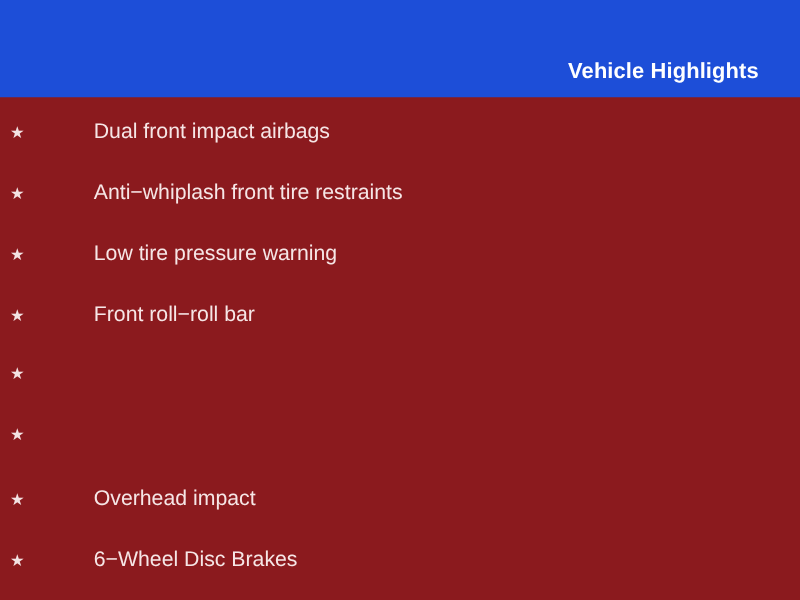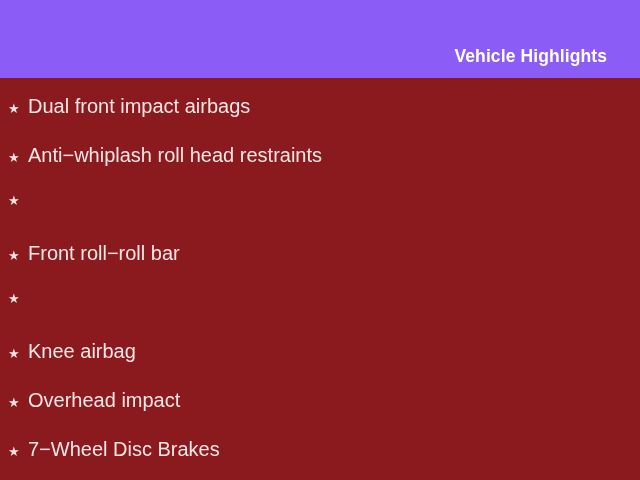--- a/index.html
+++ b/index.html
@@ -21,21 +21,21 @@
     height: 480px;
     background: #8b1a1e;
     display: flex;
     flex-direction: column;
   }
 
   
   .header {
     height: 78px;
     flex: 0 0 78px;
-    background: #8b5cf6;
+    background: #1d4ed8;
     display: flex;
     align-items: flex-end;
     justify-content: flex-end;
     box-sizing: border-box;
     padding: 0 33px 13px 0;
   }
   .header-title {
     color: #ffffff;
     font-size: 17.5px;
     font-weight: bold;
@@ -71,23 +71,24 @@
     flex: 0 0 auto;
     width: 20px;
     color: #f3e3e3;
     font-size: 13px;
     line-height: 1;
     text-align: left;
   }
 
   .item-label {
     color: #f6e6e6;
-    font-size: 20px;
+    font-size: 17px;
     line-height: 1;
     white-space: nowrap;
+    margin-left: 47px;
   }
 </style>
 </head>
 <body>
 
 <div class="slide">
 
   <div class="header">
     <div class="header-title">Vehicle Highlights</div>
   </div>
@@ -95,47 +96,47 @@
   <div class="body">
     <ul class="highlight-list">
 
       <li class="highlight-item">
         <span class="bullet-star">★</span>
         <span class="item-label">Dual front impact airbags</span>
       </li>
 
       <li class="highlight-item">
         <span class="bullet-star">★</span>
-        <span class="item-label">Anti−whiplash roll head restraints</span>
+        <span class="item-label">Anti−whiplash front tire restraints</span>
       </li>
 
       <li class="highlight-item">
         <span class="bullet-star">★</span>
+        <span class="item-label">Low tire pressure warning</span>
       </li>
 
       <li class="highlight-item">
         <span class="bullet-star">★</span>
         <span class="item-label">Front roll−roll bar</span>
       </li>
 
       <li class="highlight-item">
         <span class="bullet-star">★</span>
       </li>
 
       <li class="highlight-item">
         <span class="bullet-star">★</span>
-        <span class="item-label">Knee airbag</span>
       </li>
 
       <li class="highlight-item">
         <span class="bullet-star">★</span>
         <span class="item-label">Overhead impact</span>
       </li>
 
       <li class="highlight-item">
         <span class="bullet-star">★</span>
-        <span class="item-label">7−Wheel Disc Brakes</span>
+        <span class="item-label">6−Wheel Disc Brakes</span>
       </li>
 
     </ul>
   </div>
 
 </div>
 
 </body></html>

